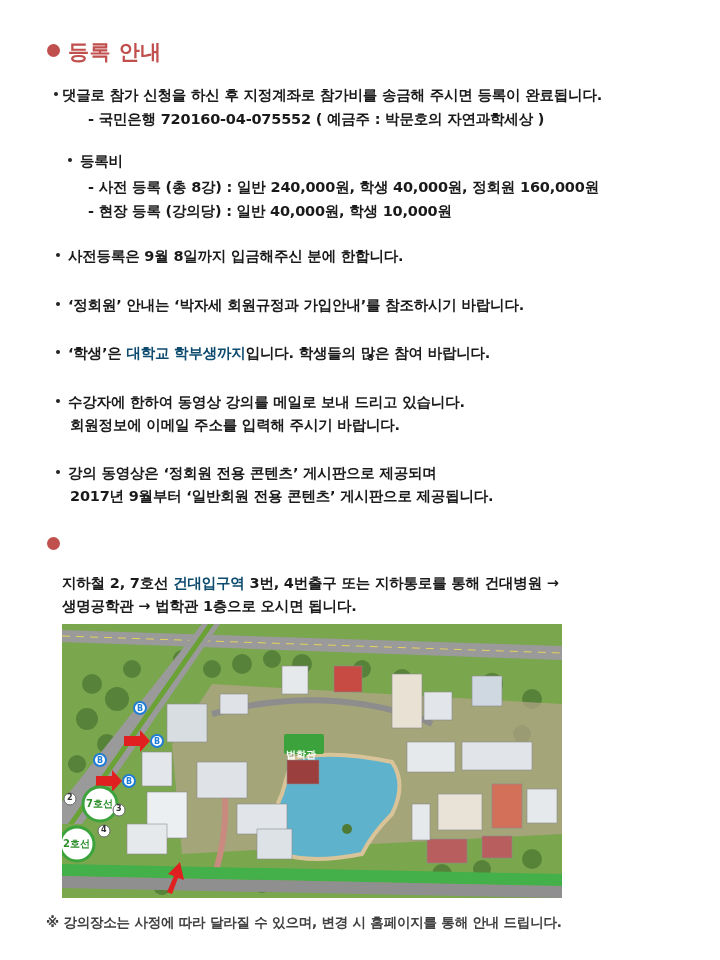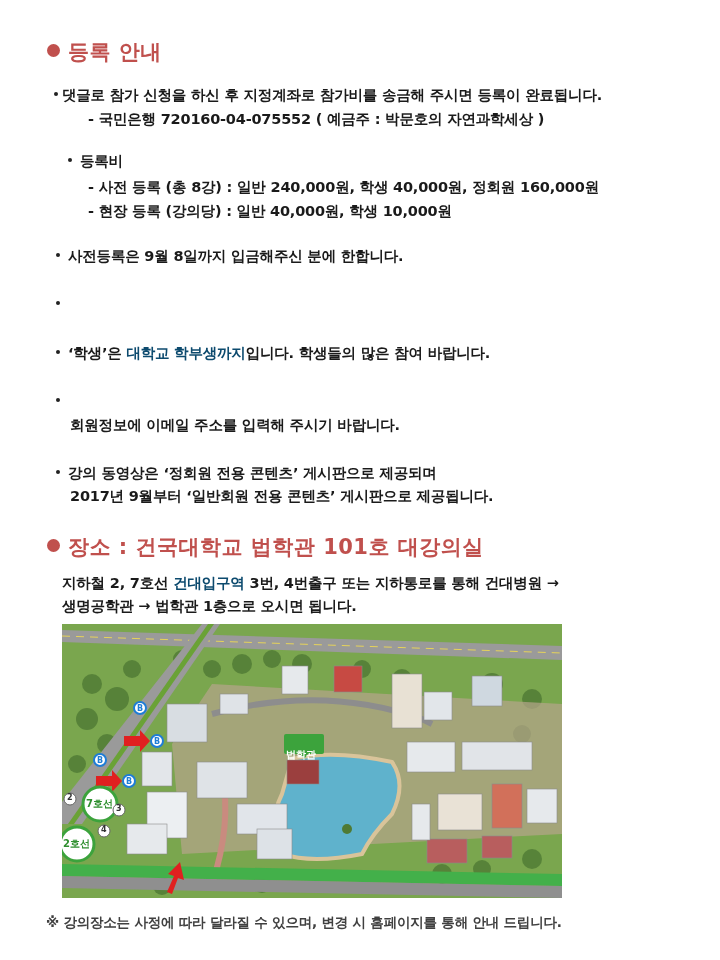--- a/index.html
+++ b/index.html
@@ -44,39 +44,39 @@
   <span class="bullet"></span><span>등록비</span>
 </div>
 <div class="abs t" style="left:88px; top:178px;">- 사전 등록 (총 8강) :  일반 240,000원,  학생   40,000원,  정회원 160,000원</div>
 <div class="abs t" style="left:88px; top:202px;">- 현장 등록 (강의당) :  일반    40,000원,  학생  10,000원</div>
 
 <div class="abs t" style="left:56px; top:247px;">
   <span class="bullet"></span><span>사전등록은 9월 8일까지 입금해주신 분에 한합니다.</span>
 </div>
 
 <div class="abs t" style="left:56px; top:296px;">
-  <span class="bullet"></span>
+  <span class="bullet"></span><span>‘정회원’ 안내는 ‘박자세 회원규정과 가입안내’를 참조하시기 바랍니다.</span>
 </div>
 
 <div class="abs t" style="left:56px; top:344px;">
   <span class="bullet"></span><span>‘학생’은 </span><span class="blue">대학교 학부생까지</span><span>입니다. 학생들의 많은 참여 바랍니다.</span>
 </div>
 
 <div class="abs t" style="left:56px; top:393px;">
-  <span class="bullet"></span>
+  <span class="bullet"></span><span>수강자에 한하여 동영상 강의를 메일로 보내 드리고 있습니다.</span>
 </div>
 <div class="abs t" style="left:70px; top:416px;">회원정보에 이메일 주소를 입력해 주시기 바랍니다.</div>
 
 <div class="abs t" style="left:56px; top:464px;">
   <span class="bullet"></span><span>강의 동영상은 ‘정회원 전용 콘텐츠’ 게시판으로 제공되며</span>
 </div>
 <div class="abs t" style="left:70px; top:487px;">2017년 9월부터 ‘일반회원 전용 콘텐츠’ 게시판으로 제공됩니다.</div>
 
 <div class="abs h-title" style="left:47px; top:533px;">
-  <span class="h-dot"></span><span>장소 : 건국대학교  법학관 101호  대강의실</span>
+  <span class="h-dot"></span>
 </div>
 
 <div class="abs t" style="left:62px; top:574px;">
   <span>지하철 2, 7호선  </span><span class="blue">건대입구역</span><span>  3번, 4번출구   또는 지하통로를 통해   건대병원 →</span>
 </div>
 <div class="abs t" style="left:62px; top:597px;">생명공학관 → 법학관 1층으로 오시면 됩니다.</div>
 
 <div class="map">
   <svg width="500" height="274" viewBox="0 0 500 274" xmlns="http://www.w3.org/2000/svg">
 

